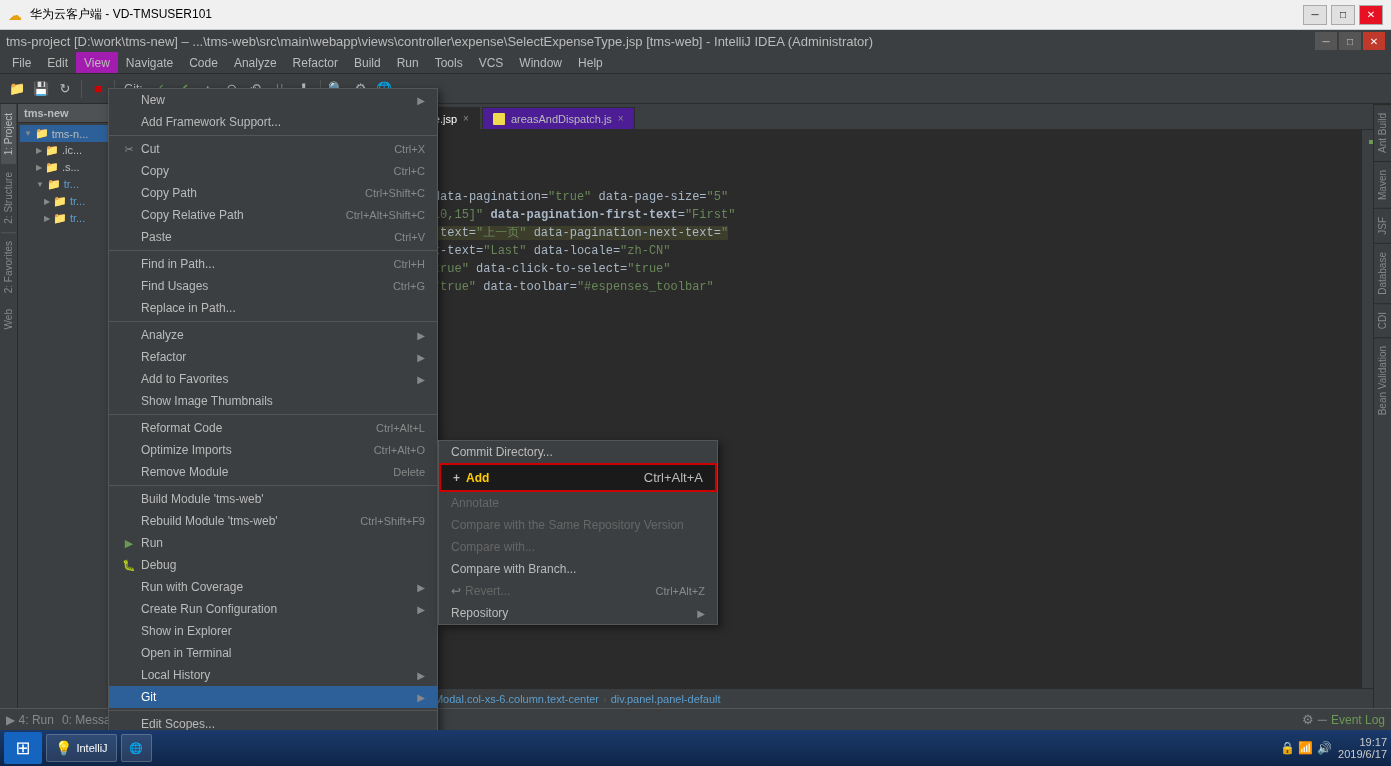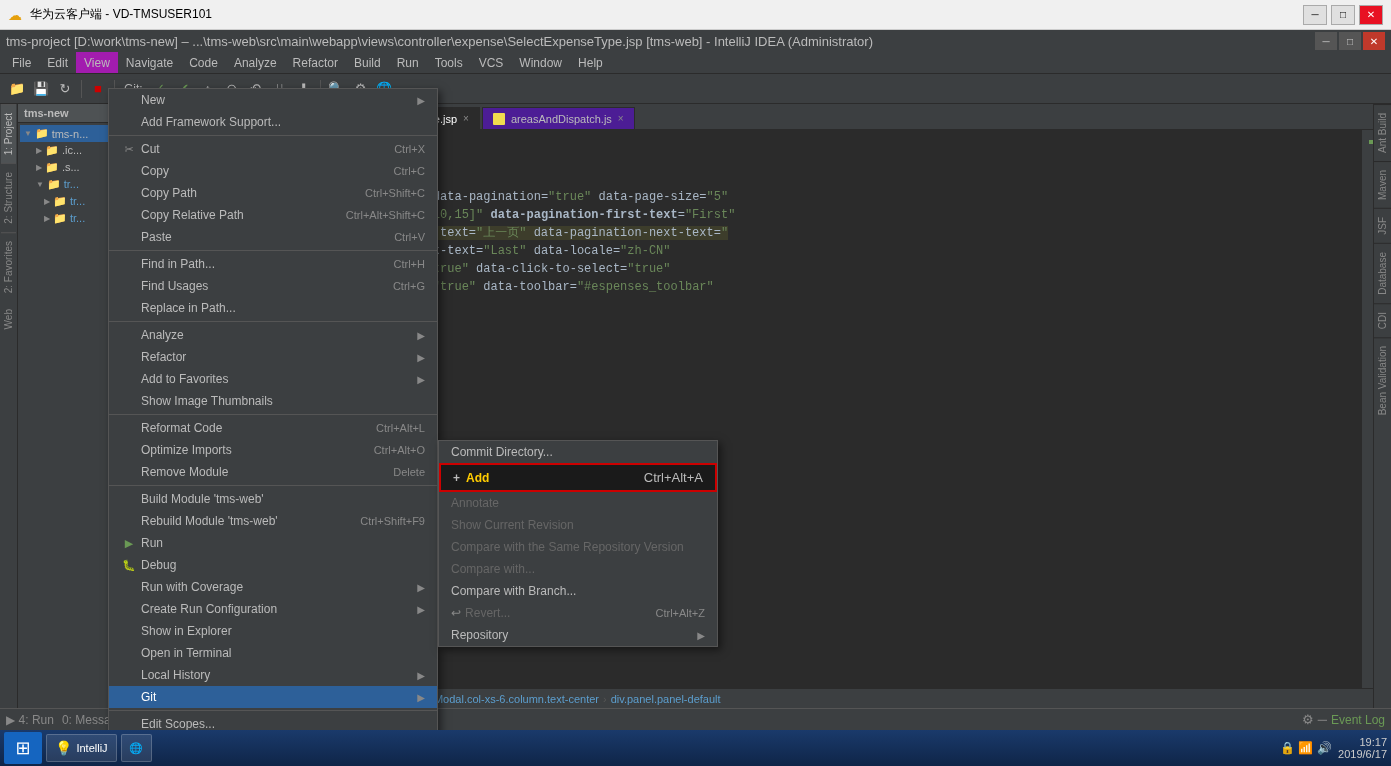--- a/index.html
+++ b/index.html
@@ -621,23 +621,20 @@
         <span style="display:flex; align-items:center; gap:6px;">
           <span style="color:#bbbbbb;">+</span>
           <span>Add</span>
         </span>
         <span style="color:#bbbbbb; font-size:13px; font-weight:normal;">Ctrl+Alt+A</span>
       </div>
       <div class="ctx-item disabled">
         <span>Annotate</span>
       </div>
       <div class="ctx-item disabled">
-        <span>Show Current Revision</span>
-      </div>
-      <div class="ctx-item disabled">
         <span>Compare with the Same Repository Version</span>
       </div>
       <div class="ctx-item disabled">
         <span>Compare with...</span>
       </div>
       <div class="ctx-item">
         <span>Compare with Branch...</span>
       </div>
       <div class="ctx-item disabled">
         <span><span style="color:#888; margin-right:4px;">↩</span>Revert...</span>

